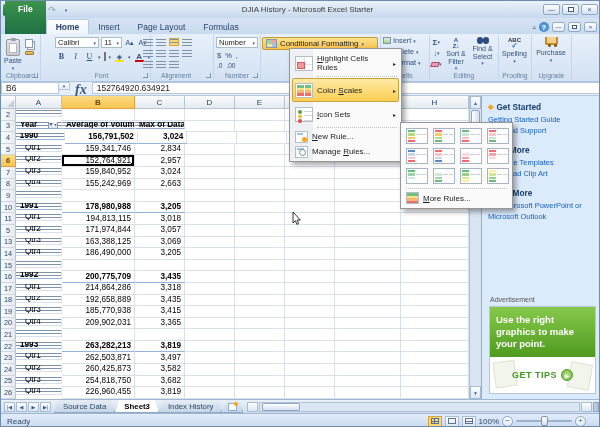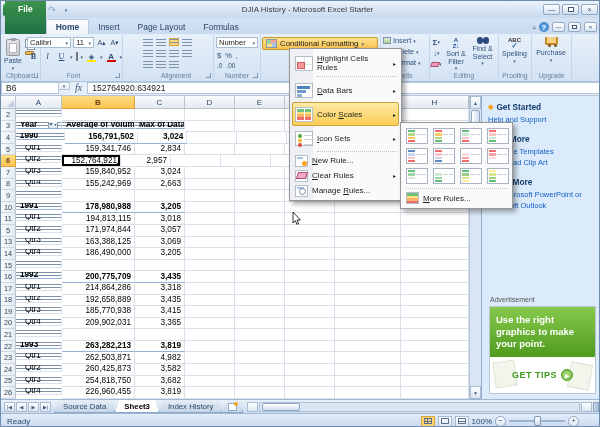--- a/index.html
+++ b/index.html
@@ -93,21 +93,21 @@
   .cart{width:13px;height:8px;border:2px solid #c98a2c;border-top:0;background:#f7d08a;border-radius:0 0 2px 2px;position:relative}
   .cart::after{content:"";position:absolute;left:1px;bottom:-4px;width:3px;height:3px;border-radius:50%;background:#7a5b22;box-shadow:6px 0 0 #7a5b22}
 
   
   .fbar{position:absolute;left:0;top:81px;width:600px;height:14px;background:#e6eef8;border-bottom:1px solid #b6c7dc;
     display:flex;align-items:flex-start;font-size:8.5px}
   .namebox{width:58px;background:#fff;border:1px solid #b6c7dc;display:flex;align-items:center;padding:0 4px;color:#222}
   .nbdrop{width:11px;background:linear-gradient(#fdfeff,#e4ecf5);border:1px solid #b6c7dc;border-left:0;
     display:flex;align-items:center;justify-content:center;font-size:5px;color:#44618a}
   .fxwrap{display:flex;align-items:center;gap:4px;padding:0 5px;color:#5c7b9e}
-  .fx{font-family:"Liberation Serif",serif;font-style:italic;font-weight:normal;font-size:10px;color:#3c5a7d}
+  .fx{font-family:"Liberation Serif",serif;font-style:italic;font-weight:bold;font-size:14px;color:#3c5a7d}
   .fval{flex:1;background:#fff;border:1px solid #b6c7dc;border-right:0;display:flex;align-items:center;padding:0 4px;color:#222}
 
   
   .sheet{position:absolute;left:0;top:95px;width:468px;height:303px;background:#fff}
   .chead{display:flex;height:13px}
   .corner{width:15px;background:linear-gradient(#fafbfc,#e4eaf1);border-right:1px solid #b8c4d2;border-bottom:1px solid #b8c4d2;position:relative}
   .corner::after{content:"";position:absolute;right:1px;bottom:1px;border-left:7px solid transparent;border-bottom:7px solid #c2cedb}
   .colh{background:linear-gradient(#fafbfc,#e4eaf1);border-right:1px solid #b8c4d2;border-bottom:1px solid #b8c4d2;
     font-size:8px;color:#2c4764;display:flex;align-items:center;justify-content:center}
   .colh.selh,.rnum.selh{background:linear-gradient(#fcdc83,#f9c553);border-color:#e0a23c;color:#6b4310;font-weight:bold}
@@ -170,21 +170,21 @@
   .instabico::after{content:"";position:absolute;right:-2px;top:-2px;width:4px;height:4px;background:#f6a21d;border-radius:50%}
   .hscroll{margin-left:4px;display:flex;align-items:center;gap:1px;flex:1}
   .htrack{flex:1;height:10px;background:#dae6f3;border:1px solid #b0c1d6;position:relative}
   .hthumb{position:absolute;left:2px;top:0;bottom:0;width:38px;background:linear-gradient(#fdfeff,#d3e0ef);border:1px solid #8fa6c2;border-radius:2px}
   .splitter{width:6px;height:10px;background:linear-gradient(90deg,#c6d5e8,#a9bcd2);border:1px solid #8fa8c4;margin-right:2px}
 
   
   .statusbar{position:absolute;left:0;top:412px;width:600px;height:15px;background:linear-gradient(#e2ecfa,#c8d9ef);
     border-top:1px solid #9fb6d2;display:flex;align-items:center;font-size:8px;color:#2f4a6b}
   .ready{padding-left:6px}
-  .sbright{margin-left:auto;display:flex;align-items:center;gap:3px;padding-right:22px}
+  .sbright{margin-left:auto;display:flex;align-items:center;gap:3px;padding-right:15px}
   .viewbtn{width:14px;height:11px;border:1px solid #a9bcd2;background:linear-gradient(#fdfeff,#dbe6f2);
     display:flex;align-items:center;justify-content:center}
   .viewbtn.on{background:#fcd575;border-color:#d9a43a}
   .viewglyph{width:8px;height:6px;border:1px solid #5b7391;background-image:linear-gradient(#5b7391,#5b7391),linear-gradient(#5b7391,#5b7391);
     background-size:1px 100%,100% 1px;background-position:center,center;background-repeat:no-repeat}
   .zbtn{width:11px;height:11px;border-radius:50%;border:1px solid #8fa6c2;background:linear-gradient(#fff,#dce7f3);
     display:flex;align-items:center;justify-content:center;font-size:8px;line-height:1;color:#41597a}
   .ztrack{width:56px;height:2px;background:#9db3cc;position:relative;border-radius:1px}
   .zthumb{position:absolute;left:25px;top:-4px;width:7px;height:10px;background:linear-gradient(#fff,#d3e0ef);border:1px solid #7f95af;border-radius:2px}
 
@@ -286,21 +286,21 @@
         </div>
         <div style="display:flex;flex-direction:column;gap:3px;padding-top:2px">
           <span class="copyico"></span>
           <span class="paintico"></span>
         </div>
       </div>
       <div class="rgl">Clipboard</div>
       <span class="dlg"></span>
     </div>
 
-    <div class="rg" style="left:24px;width:98px">
+    <div class="rg" style="left:52px;width:98px">
       <div style="display:flex;gap:2px;padding:2px 2px 0">
         <span class="sel" style="width:47px">
           <span>Calibri</span>
           <span class="drop">▾</span>
         </span>
         <span class="sel" style="width:22px">
           <span>11</span>
           <span class="drop">▾</span>
         </span>
         <span class="fbtn" style="font-size:7px">A▴</span>
@@ -505,21 +505,21 @@
           <div class="gcell num" style="width: 50px;">2,834</div>
           <div class="gcell" style="width: 50px;"></div>
           <div class="gcell" style="width: 50px;"></div>
           <div class="gcell" style="width: 50px;"></div>
           <div class="gcell" style="width: 66px;"></div>
           <div class="gcell" style="width: 68px;"></div>
         </div>
         <div class="grow">
           <div class="rnum selh">6</div>
           <div class="gcell al ind" style="width: 46px;">Qtr2</div>
-          <div class="gcell num selcell" style="width: 59px;">152,764,921</div>
+          <div class="gcell num selcell" style="width: 73px;">152,764,921</div>
           <div class="gcell num" style="width: 50px;">2,957</div>
           <div class="gcell" style="width: 50px;"></div>
           <div class="gcell" style="width: 50px;"></div>
           <div class="gcell" style="width: 50px;"></div>
           <div class="gcell" style="width: 66px;"></div>
           <div class="gcell" style="width: 68px;"></div>
         </div>
         <div class="grow">
           <div class="rnum">7</div>
           <div class="gcell al ind" style="width: 46px;">Qtr3</div>
@@ -693,21 +693,21 @@
           <div class="gcell" style="width: 50px;"></div>
           <div class="gcell" style="width: 50px;"></div>
           <div class="gcell" style="width: 50px;"></div>
           <div class="gcell" style="width: 66px;"></div>
           <div class="gcell" style="width: 68px;"></div>
         </div>
         <div class="grow">
           <div class="rnum">23</div>
           <div class="gcell al ind" style="width: 46px;">Qtr1</div>
           <div class="gcell num" style="width: 73px;">262,503,871</div>
-          <div class="gcell num" style="width: 50px;">4,982</div>
+          <div class="gcell num" style="width: 50px;">3,497</div>
           <div class="gcell" style="width: 50px;"></div>
           <div class="gcell" style="width: 50px;"></div>
           <div class="gcell" style="width: 50px;"></div>
           <div class="gcell" style="width: 66px;"></div>
           <div class="gcell" style="width: 68px;"></div>
         </div>
         <div class="grow">
           <div class="rnum">24</div>
           <div class="gcell al ind" style="width: 46px;">Qtr2</div>
           <div class="gcell num" style="width: 73px;">260,425,873</div>
@@ -748,20 +748,21 @@
     <div class="vbtn bottom">▼</div>
   </div>
 
   <div class="tpane">
     <div class="tpsections">
         <div class="tpsec">
           <div class="tph">
             <span class="tpico">◆</span>
             <span>Get Started</span>
           </div>
+          <div class="tplink">Getting Started Guide</div>
           <div class="tplink">Help and Support</div>
         </div>
         <div class="tpsec">
           <div class="tph">
             <span class="tpico">◆</span>
             <span>Do More</span>
           </div>
           <div class="tplink">Get Free Templates</div>
           <div class="tplink">Download Clip Art</div>
         </div>
@@ -831,46 +832,36 @@
     </span>
   </div>
 
   <div class="cfmenu">
       <div class="cfitem">
         <span class="mi highlight-cells-rules-icon"></span>
         <span><u>H</u>ighlight Cells Rules</span>
         <span class="cfarrow">▸</span>
       </div>
       <div class="cfsep"></div>
-      <div class="cfitem">
-        <span class="mi data-bars-icon"></span>
-        <span><u>D</u>ata Bars</span>
-        <span class="cfarrow">▸</span>
-      </div>
       <div class="cfitem hl">
         <span class="mi color-scales-icon"></span>
         <span>Color <u>S</u>cales</span>
         <span class="cfarrow">▸</span>
       </div>
       <div class="cfitem">
         <span class="mi icon-sets-icon"></span>
         <span><u>I</u>con Sets</span>
         <span class="cfarrow">▸</span>
       </div>
       <div class="cfsep"></div>
       <div class="cfitem small">
         <span class="mis new-rule-icon"></span>
         <span><u>N</u>ew Rule...</span>
       </div>
       <div class="cfitem small">
-        <span class="mis clear-rules-icon"></span>
-        <span><u>C</u>lear Rules</span>
-        <span class="cfarrow">▸</span>
-      </div>
-      <div class="cfitem small">
         <span class="mis manage-rules-icon"></span>
         <span>Manage <u>R</u>ules...</span>
       </div>
     </div>
 
   <div class="cssub">
     <div class="swgrid">
         <div class="swatch">
           <div class="swrowline">
             <span class="swc" style="background: rgb(99, 190, 123);"></span>

